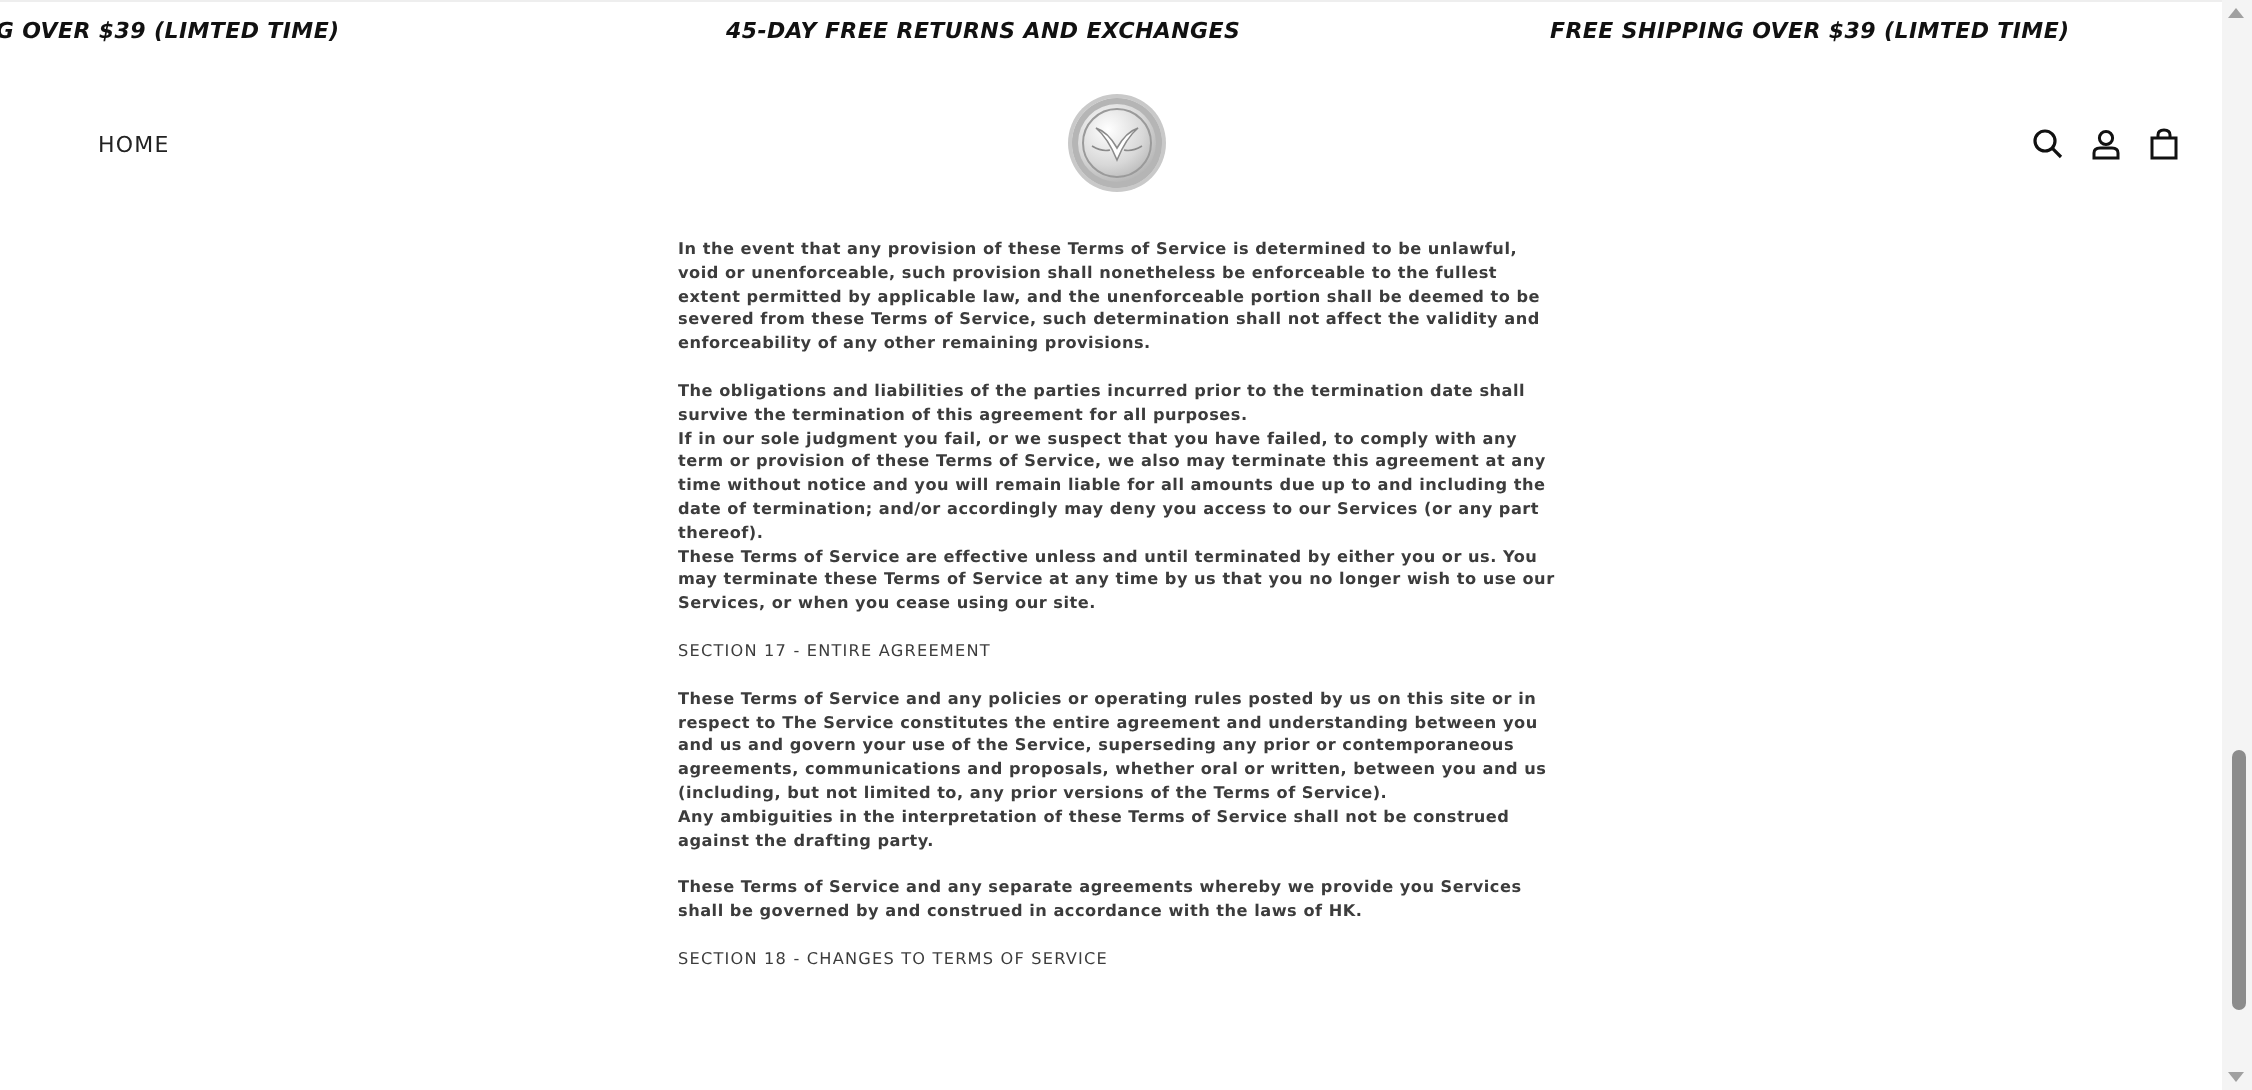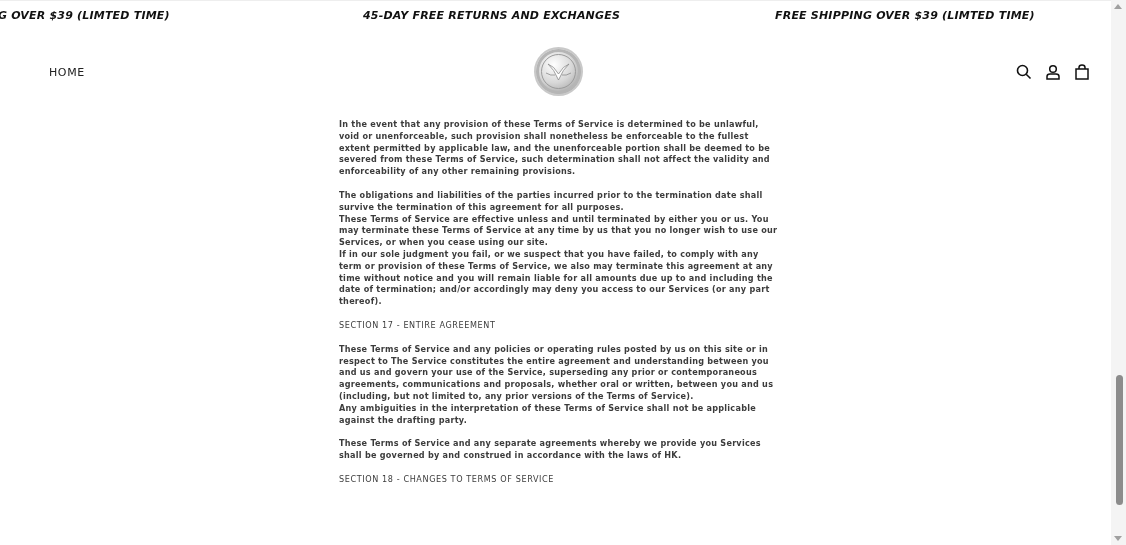--- a/index.html
+++ b/index.html
@@ -88,28 +88,28 @@
   </span>
 </div>
 
 <div class="content">
   <div class="para">
     <p>In the event that any provision of these Terms of Service is determined to be unlawful, void or unenforceable, such provision shall nonetheless be enforceable to the fullest extent permitted by applicable law, and the unenforceable portion shall be deemed to be severed from these Terms of Service, such determination shall not affect the validity and enforceability of any other remaining provisions.</p>
   </div>
 
   <div class="para">
     <p>The obligations and liabilities of the parties incurred prior to the termination date shall survive the termination of this agreement for all purposes.</p>
+    <p>If in our sole judgment you fail, or we suspect that you have failed, to comply with any term or provision of these Terms of Service, we also may terminate this agreement at any time without notice and you will remain liable for all amounts due up to and including the date of termination; and/or accordingly may deny you access to our Services (or any part thereof).</p>
     <p>These Terms of Service are effective unless and until terminated by either you or us. You may terminate these Terms of Service at any time by us that you no longer wish to use our Services, or when you cease using our site.</p>
-    <p>If in our sole judgment you fail, or we suspect that you have failed, to comply with any term or provision of these Terms of Service, we also may terminate this agreement at any time without notice and you will remain liable for all amounts due up to and including the date of termination; and/or accordingly may deny you access to our Services (or any part thereof).</p>
   </div>
 
   <p class="section-title">SECTION 17 - ENTIRE AGREEMENT</p>
   <div class="para">
     <p>These Terms of Service and any policies or operating rules posted by us on this site or in respect to The Service constitutes the entire agreement and understanding between you and us and govern your use of the Service, superseding any prior or contemporaneous agreements, communications and proposals, whether oral or written, between you and us (including, but not limited to, any prior versions of the Terms of Service).</p>
-    <p>Any ambiguities in the interpretation of these Terms of Service shall not be applicable against the drafting party.</p>
+    <p>Any ambiguities in the interpretation of these Terms of Service shall not be construed against the drafting party.</p>
   </div>
 
   <div class="para">
     <p>These Terms of Service and any separate agreements whereby we provide you Services shall be governed by and construed in accordance with the laws of  HK.</p>
   </div>
 
   <p class="section-title">SECTION 18 - CHANGES TO TERMS OF SERVICE</p>
 </div>
 
 <div class="scrollbar">

